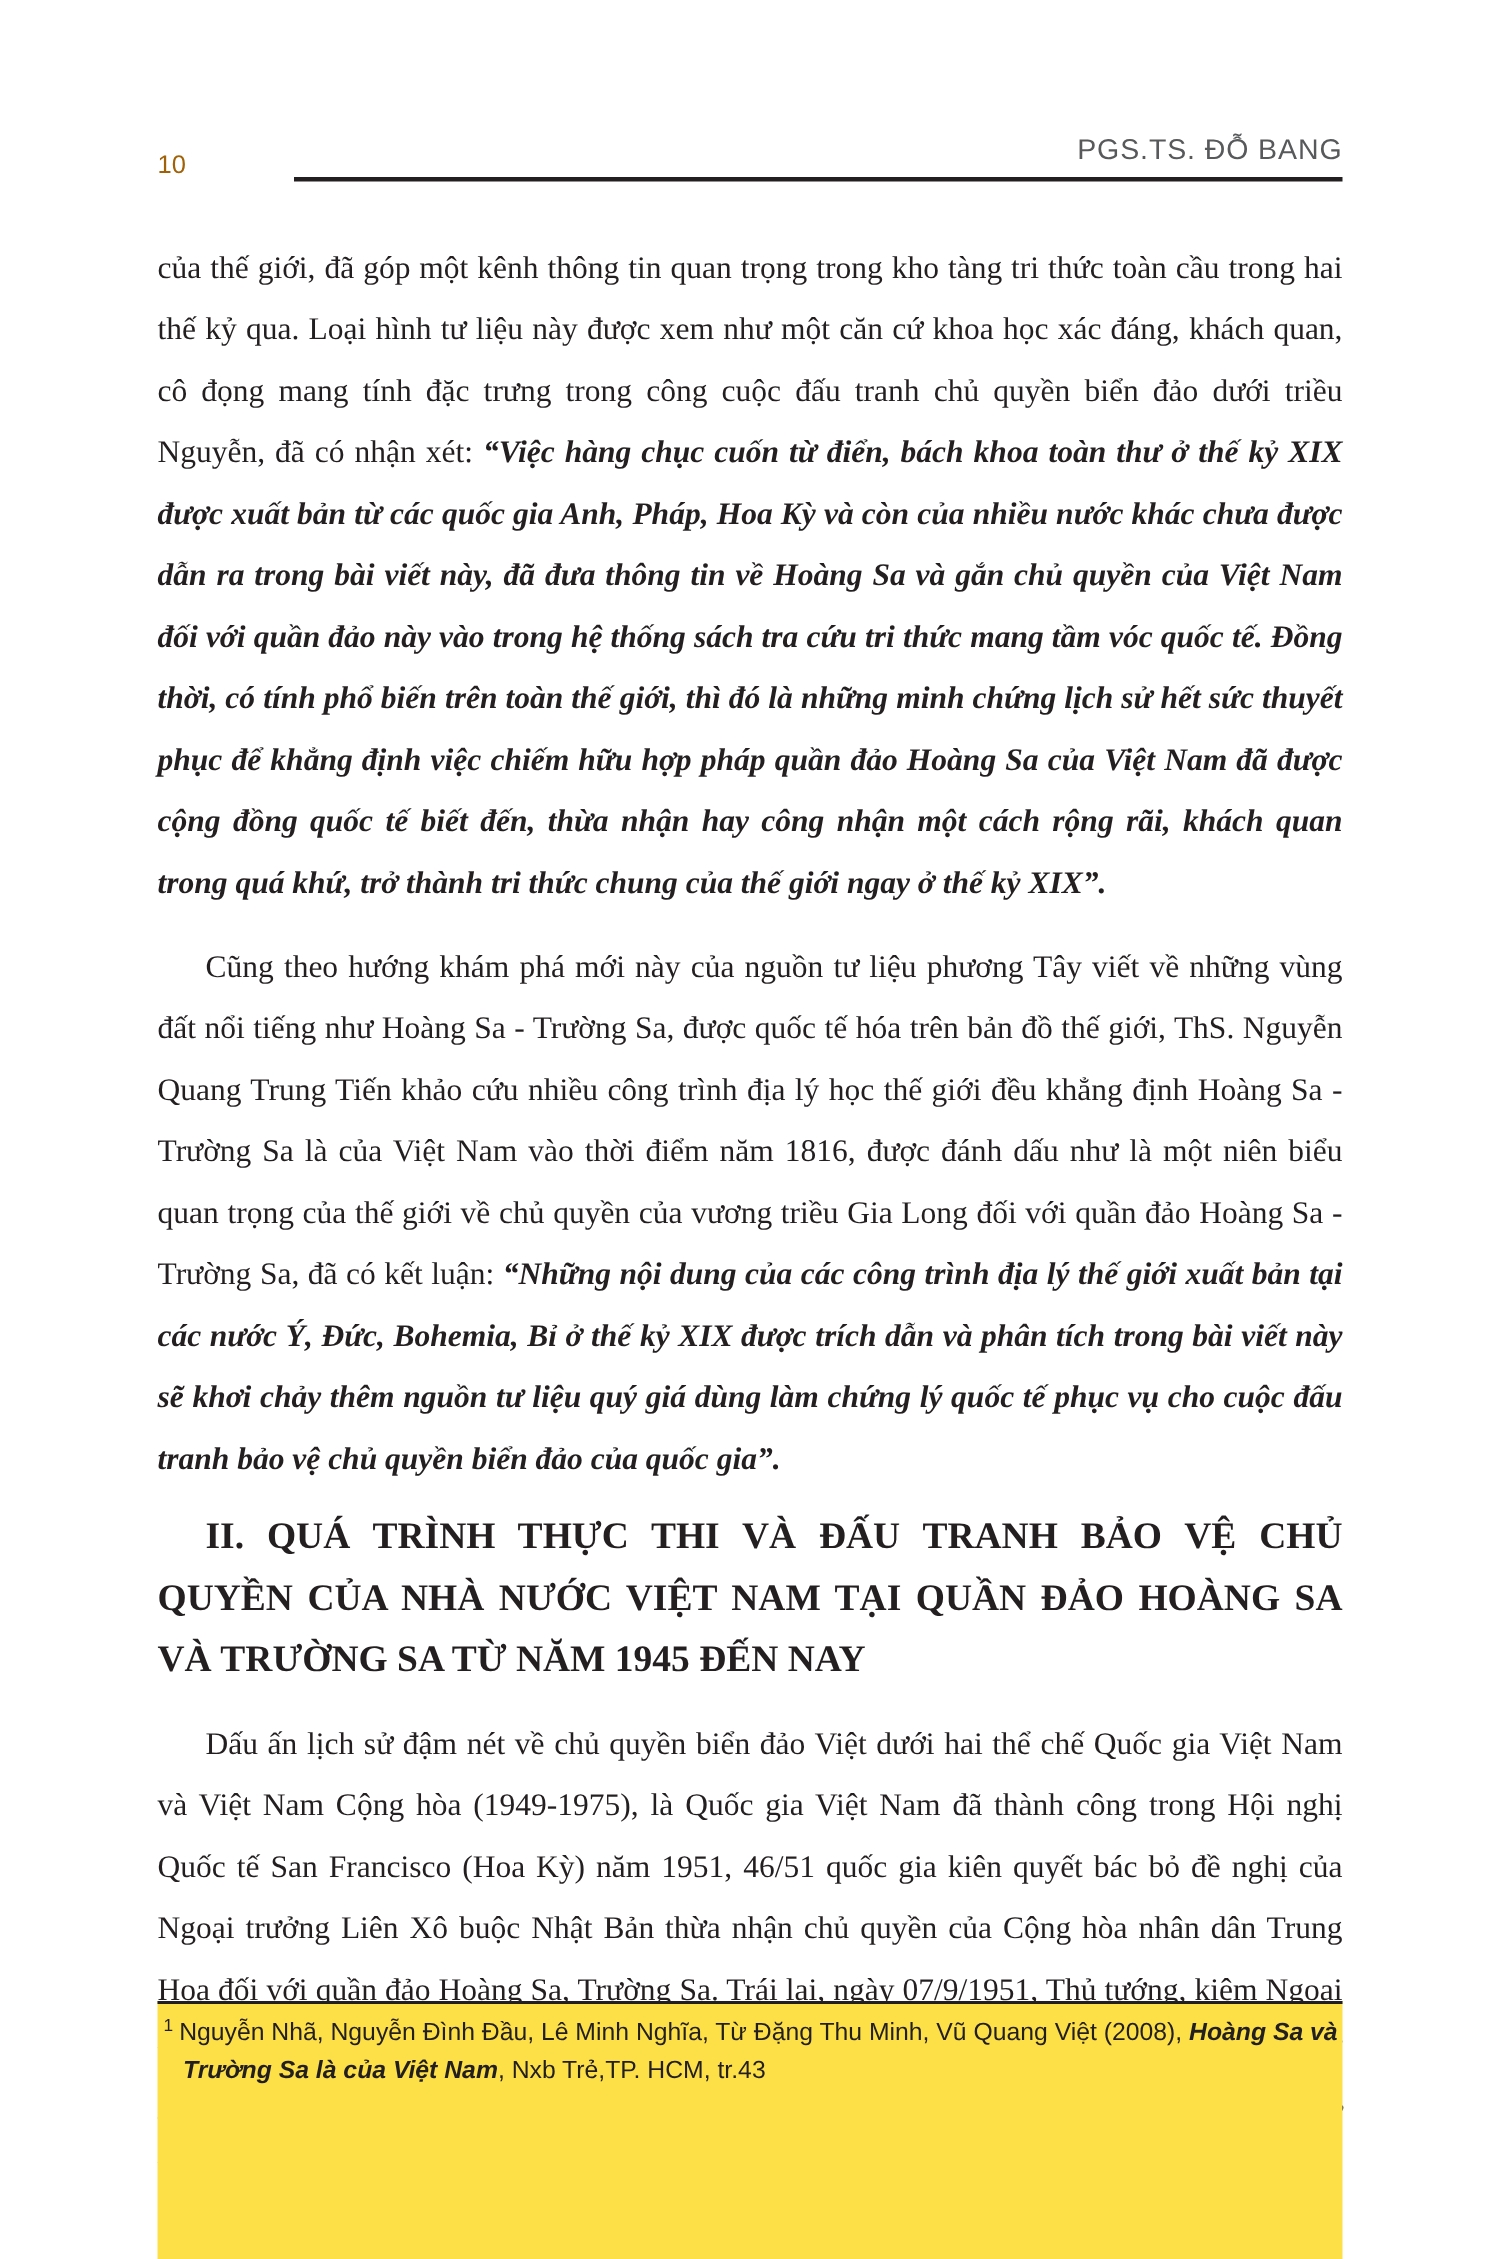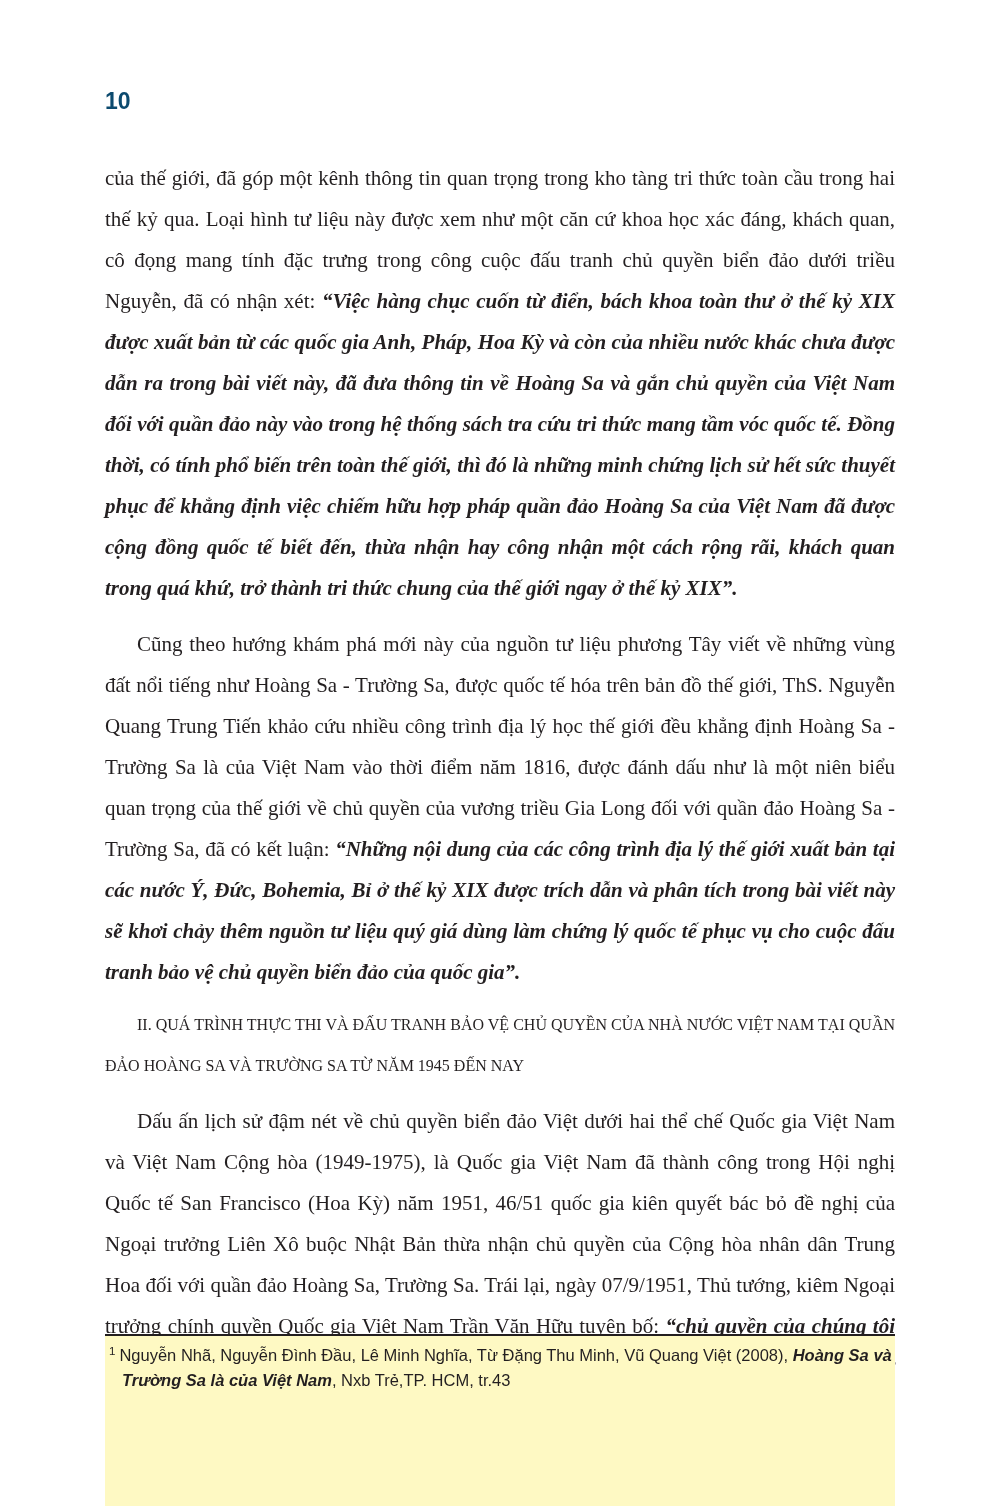--- a/index.html
+++ b/index.html
@@ -17,25 +17,24 @@
   .header {
     position: absolute;
     top: 90px;
     left: 105px;
     right: 105px;
     display: flex;
     align-items: flex-end;
   }
   .page-num {
     font-family: "Liberation Sans", sans-serif;
-    font-size: 23px;
+    font-size: 17px;
     line-height: 1;
-    color: #0c4a6e;
+    color: #a16207;
     padding-bottom: 3px;
-    font-weight: bold;
   }
   .header-rule {
     flex: 1;
     margin-left: 72px;
     border-bottom: 3px solid #231f20;
     text-align: right;
     padding-bottom: 6px;
   }
   .author {
     font-family: "Liberation Sans", sans-serif;
@@ -52,41 +51,41 @@
     right: 105px;
     text-align: justify;
     font-size: 21px;
     line-height: 41px;
   }
   p.block { margin: 0; }
   p.block + p.block { margin-top: 15px; }
   p.body { text-indent: 32px; }
   p.body-first { text-indent: 0; }
   p.heading {
-    font-weight: normal;
+    font-weight: bold;
     text-indent: 32px;
-    font-size: 16px;
+    font-size: 25px;
     margin-top: 11px !important;
     margin-bottom: 7px;
   }
   .it { font-style: italic; font-weight: bold; }
   sup.fn-ref {
     font-size: 0.62em;
     vertical-align: super;
     line-height: 0;
   }
 
   
   .footnote {
     position: absolute;
     left: 105px;
     right: 105px;
     top: 1334px;
     bottom: 0;
-    background: #fef9c3;
+    background: #fde047;
     z-index: 2;
     font-family: "Liberation Sans", sans-serif;
     font-size: 16.5px;
     line-height: 25px;
     color: #231f20;
   }
   .footnote-sep {
     border-top: 2px solid #231f20;
     height: 0;
     margin-bottom: 7px;
@@ -104,20 +103,23 @@
     margin-right: 4px;
   }
 </style>
 </head>
 <body>
 
 <div class="page">
 
   <div class="header">
     <span class="page-num">10</span>
+    <div class="header-rule">
+      <span class="author">PGS.TS. ĐỖ BANG</span>
+    </div>
   </div>
 
   <div class="content">
       <p class="block body-first"><span>của thế giới, đã góp một kênh thông tin quan trọng trong kho tàng tri thức toàn cầu trong hai thế kỷ qua. Loại hình tư liệu này được xem như một căn cứ khoa học xác đáng, khách quan, cô đọng mang tính đặc trưng trong công cuộc đấu tranh chủ quyền biển đảo dưới triều Nguyễn, đã có nhận xét: </span><span class="it">“Việc hàng chục cuốn từ điển, bách khoa toàn thư ở thế kỷ XIX được xuất bản từ các quốc gia Anh, Pháp, Hoa Kỳ và còn của nhiều nước khác chưa được dẫn ra trong bài viết này, đã đưa thông tin về Hoàng Sa và gắn chủ quyền của Việt Nam đối với quần đảo này vào trong hệ thống sách tra cứu tri thức mang tầm vóc quốc tế. Đồng thời, có tính phổ biến trên toàn thế giới, thì đó là những minh chứng lịch sử hết sức thuyết phục để khẳng định việc chiếm hữu hợp pháp quần đảo Hoàng Sa của Việt Nam đã được cộng đồng quốc tế biết đến, thừa nhận hay công nhận một cách rộng rãi, khách quan trong quá khứ, trở thành tri thức chung của thế giới ngay ở thế kỷ XIX”.</span></p>
       <p class="block body"><span>Cũng theo hướng khám phá mới này của nguồn tư liệu phương Tây viết về những vùng đất nổi tiếng như Hoàng Sa - Trường Sa, được quốc tế hóa trên bản đồ thế giới, ThS. Nguyễn Quang Trung Tiến khảo cứu nhiều công trình địa lý học thế giới đều khẳng định Hoàng Sa - Trường Sa là của Việt Nam vào thời điểm năm 1816, được đánh dấu như là một niên biểu quan trọng của thế giới về chủ quyền của vương triều Gia Long đối với quần đảo Hoàng Sa - Trường Sa, đã có kết luận: </span><span class="it">“Những nội dung của các công trình địa lý thế giới xuất bản tại các nước Ý, Đức, Bohemia, Bỉ ở thế kỷ XIX được trích dẫn và phân tích trong bài viết này sẽ khơi chảy thêm nguồn tư liệu quý giá dùng làm chứng lý quốc tế phục vụ cho cuộc đấu tranh bảo vệ chủ quyền biển đảo của quốc gia”.</span></p>
       <p class="block heading"><span>II. QUÁ TRÌNH THỰC THI VÀ ĐẤU TRANH BẢO VỆ CHỦ QUYỀN CỦA NHÀ NƯỚC VIỆT NAM TẠI QUẦN ĐẢO HOÀNG SA VÀ TRƯỜNG SA TỪ NĂM 1945 ĐẾN NAY</span></p>
       <p class="block body"><span>Dấu ấn lịch sử đậm nét về chủ quyền biển đảo Việt dưới hai thể chế Quốc gia Việt Nam và Việt Nam Cộng hòa (1949-1975), là Quốc gia Việt Nam đã thành công trong Hội nghị Quốc tế San Francisco (Hoa Kỳ) năm 1951, 46/51 quốc gia kiên quyết bác bỏ đề nghị của Ngoại trưởng Liên Xô buộc Nhật Bản thừa nhận chủ quyền của Cộng hòa nhân dân Trung Hoa đối với quần đảo Hoàng Sa, Trường Sa. Trái lại, ngày 07/9/1951, Thủ tướng, kiêm Ngoại trưởng chính quyền Quốc gia Việt Nam Trần Văn Hữu tuyên bố: </span><span class="it">“chủ quyền của chúng tôi đối với các quần đảo Trường Sa và Hoàng Sa”</span><sup class="fn-ref">1</sup><span>, được toàn bộ cộng đồng quốc tế tham dự hội nghị thừa nhận. Sự kiện 09/9/1951- San Francisco là cơ sở pháp lý quốc tế</span></p>
     </div>
 
   <div class="footnote">

